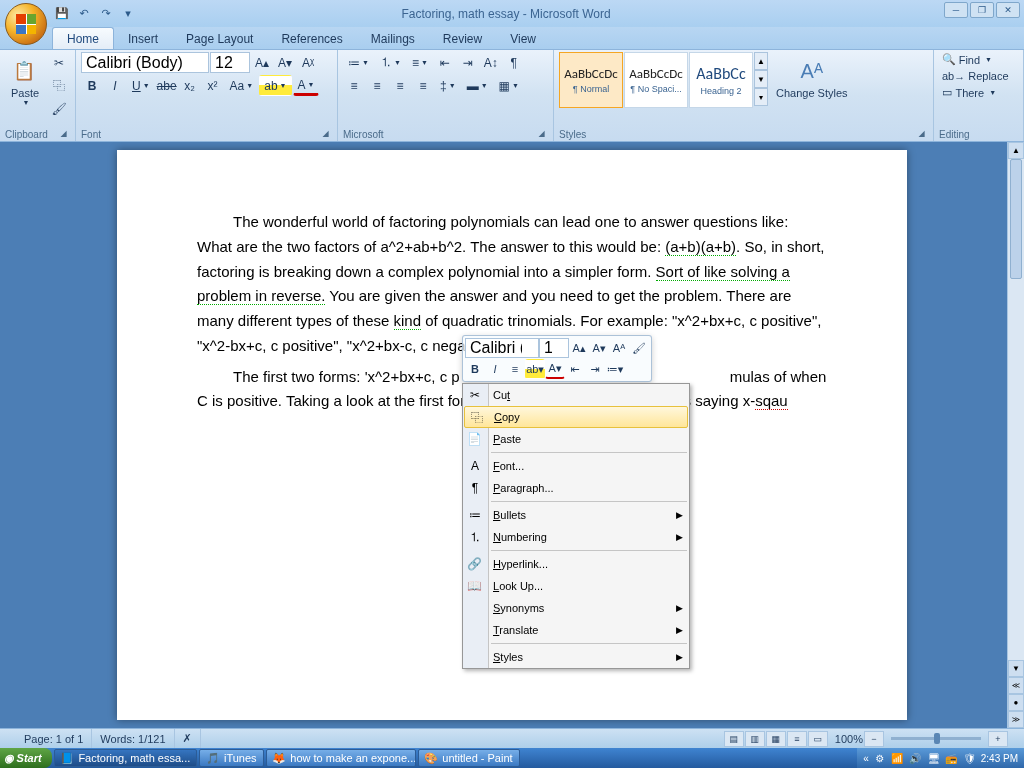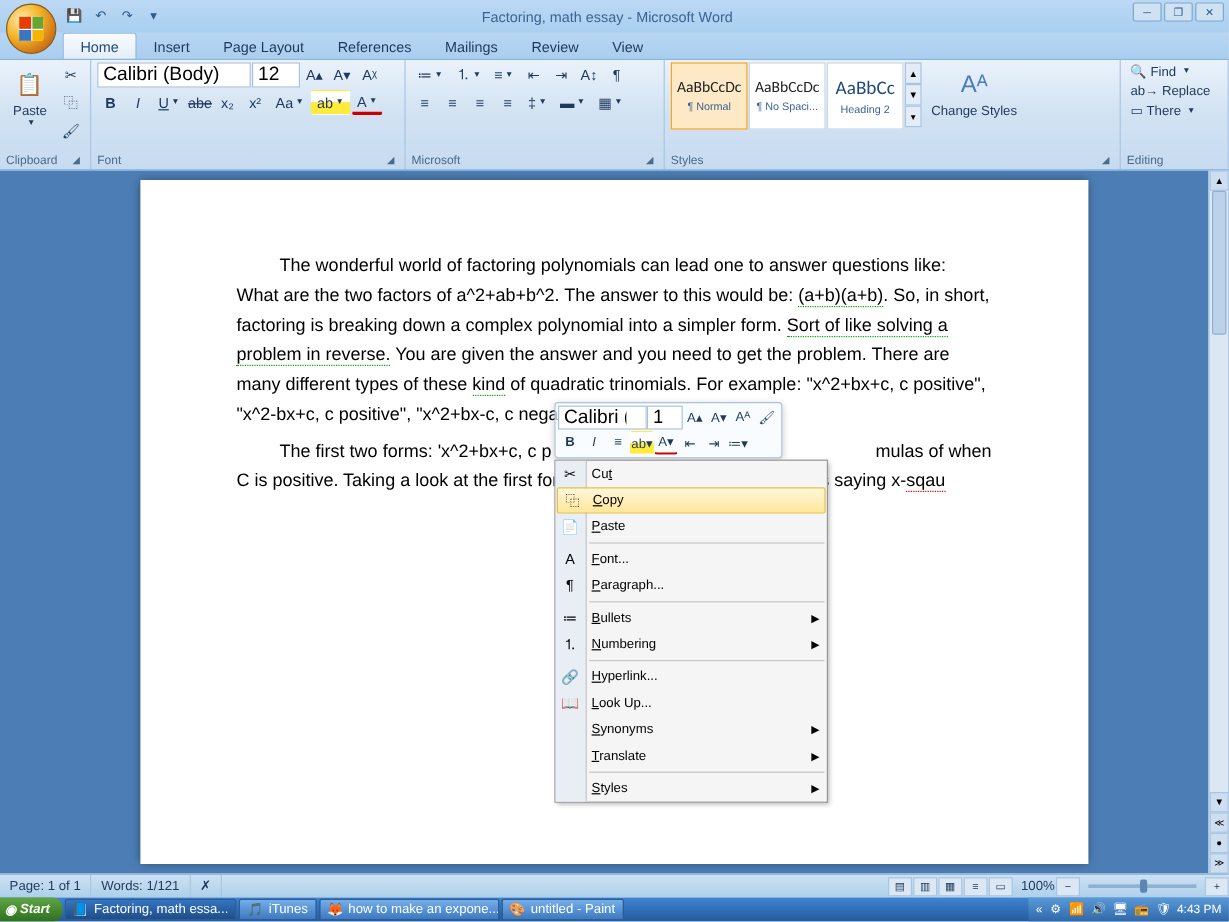--- a/index.html
+++ b/index.html
@@ -67,21 +67,21 @@
 .ctx-menu { position:absolute; left:462px; top:383px; width:228px; background:#f5f5f5; border:1px solid #979797; box-shadow:2px 2px 4px rgba(0,0,0,.3); z-index:20; font-size:11px; }
 .ctx-icon-col { position:absolute; left:0; top:0; bottom:0; width:26px; background:#e9eef5; border-right:1px solid #c5c5c5; }
 .ctx-item { position:relative; height:22px; display:flex; align-items:center; padding-left:30px; color:#000; }
 .ctx-item .ic { position:absolute; left:3px; width:18px; height:18px; display:flex; align-items:center; justify-content:center; font-size:12px; }
 .ctx-item .arrow { position:absolute; right:6px; font-size:9px; }
 .ctx-item.hover { background:linear-gradient(#fff7dc,#ffe69a); border:1px solid #e7c13d; border-radius:2px; margin:0 1px; padding-left:29px; height:22px; }
 .ctx-sep { height:1px; background:#c5c5c5; margin:2px 2px 2px 28px; }
 .ul { text-decoration:underline; }
 
 
-.statusbar { position:absolute; bottom:20px; left:0; right:0; height:20px; background:linear-gradient(#cde1f3,#aecfea); border-top:1px solid #8db4db; display:flex; align-items:center; font-size:11px; color:#1e395b; padding:0 0;justify-content:flex-end; }
+.statusbar { position:absolute; bottom:20px; left:0; right:0; height:20px; background:linear-gradient(#cde1f3,#aecfea); border-top:1px solid #8db4db; display:flex; align-items:center; font-size:11px; color:#1e395b; padding:0 16px;justify-content:flex-end; }
 .statusbar .seg { padding:0 8px; border-right:1px solid #a8c5e1; height:100%; display:flex; align-items:center; }
 .statusbar .right { margin-left:auto; display:flex; align-items:center; gap:1px; }
 .view-btn { width:20px; height:16px; border:1px solid #a8c5e1; background:#dbe7f3; display:flex; align-items:center; justify-content:center; font-size:9px; }
 .zoom-slider { width:90px; height:3px; background:#8fb0d0; position:relative; margin:0 6px; }
 .zoom-slider .th { position:absolute; left:43px; top:-4px; width:6px; height:11px; background:#5a86b4; border-radius:2px; }
 
 
 .taskbar { position:absolute; bottom:0; left:0; right:0; height:20px; background:linear-gradient(#3f84d1,#245a9e); display:flex; align-items:center; font-size:11px; }
 .start { height:20px; padding:0 10px 0 4px; background:linear-gradient(#5fa545,#2e6f1e); color:#fff; font-style:italic; font-weight:bold; display:flex; align-items:center; gap:3px; border-radius:0 8px 8px 0; }
 .task { height:18px; margin-left:2px; padding:0 6px; background:linear-gradient(#76aee8,#3b79c2); border:1px solid #2c5c96; color:#fff; display:flex; align-items:center; gap:4px; max-width:150px; overflow:hidden; white-space:nowrap; border-radius:2px; }
@@ -388,15 +388,15 @@
       <span>untitled - Paint</span>
     </div>
   <div class="tray">
     <span>«</span>
     <span class="ic">⚙</span>
     <span class="ic">📶</span>
     <span class="ic">🔊</span>
     <span class="ic">🖥</span>
     <span class="ic">📻</span>
     <span class="ic">🛡</span>
-    <span>4:43 PM</span>
+    <span>2:43 PM</span>
   </div>
 </div>
 
 </body></html>

